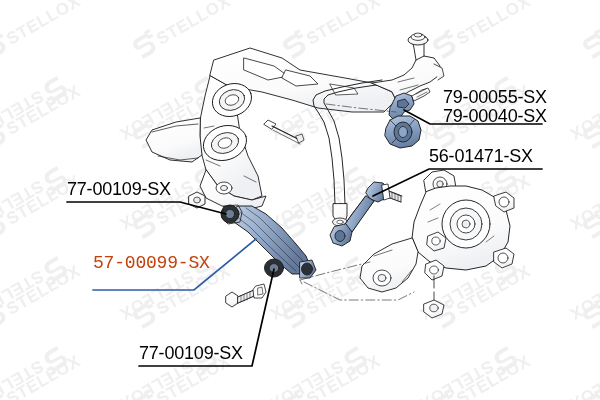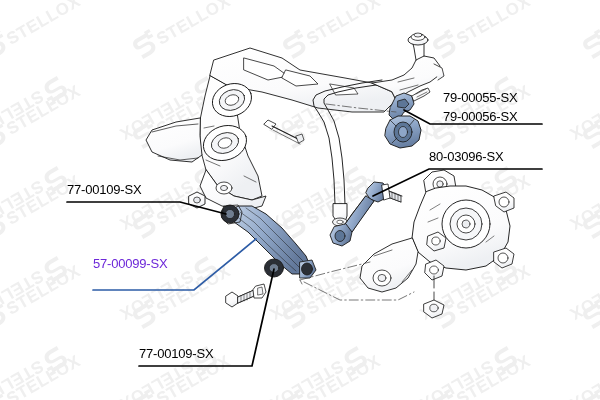--- a/index.html
+++ b/index.html
@@ -31,30 +31,31 @@
   
   #labels {
     position: absolute;
     inset: 0;
     z-index: 2;
   }
   .callout {
     position: absolute;
     white-space: nowrap;
     font-family: "Liberation Sans", sans-serif;
-    font-size: 13px;
+    font-size: 18px;
     letter-spacing: -0.2px;
     line-height: 19px;
     color: #000000;
   }
   .callout .code {
     display: block;
   }
   .callout .code.hl {
-    color: #6d28d9;
+    color: #c2410c;
+    font-family: Liberation Mono, monospace;
   }
 </style>
 </head>
 <body>
 
 <div id="stage">
 
   <svg id="watermark" viewBox="0 0 600 400" width="600" height="400">
     <defs>
       <g id="wm-unit">
@@ -477,22 +478,22 @@
     <div class="callout" style="left:93px; top:254px;">
       <span class="code hl">57-00099-SX</span>
     </div>
 
     <div class="callout" style="left:139px; top:344px;">
       <span class="code">77-00109-SX</span>
     </div>
 
     <div class="callout" style="left:443px; top:88px;">
       <span class="code">79-00055-SX</span>
-      <span class="code">79-00056-SX</span>
+      <span class="code">79-00040-SX</span>
     </div>
 
     <div class="callout" style="left:429px; top:147px;">
-      <span class="code">80-03096-SX</span>
+      <span class="code">56-01471-SX</span>
     </div>
 
   </div>
 
 </div>
 
 </body></html>

